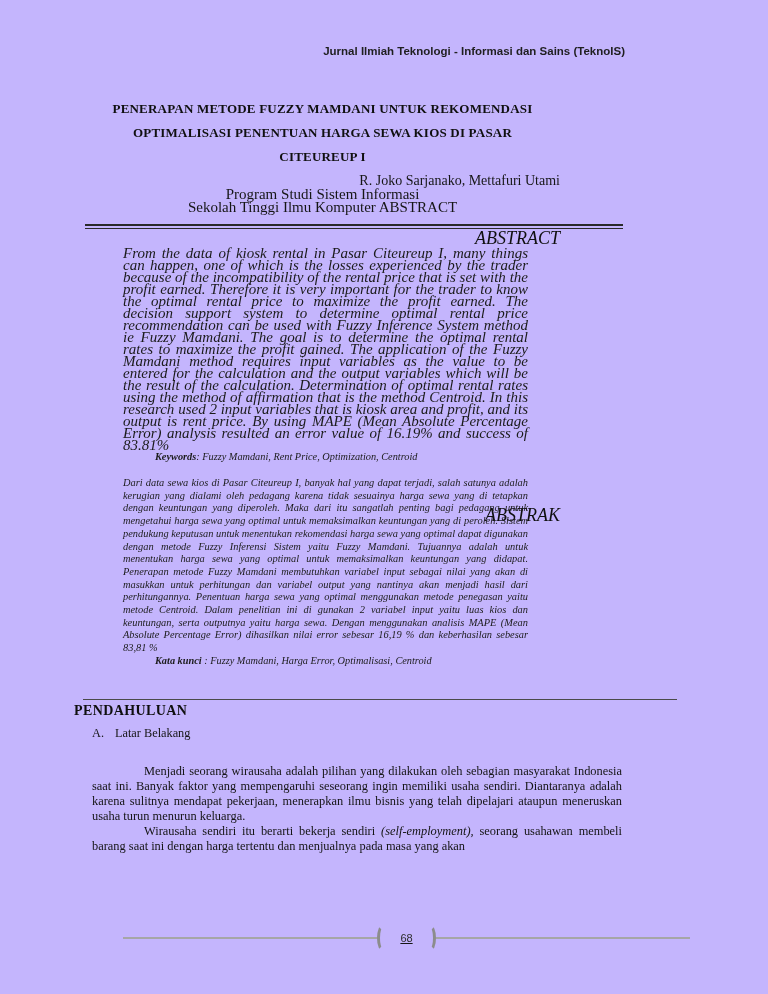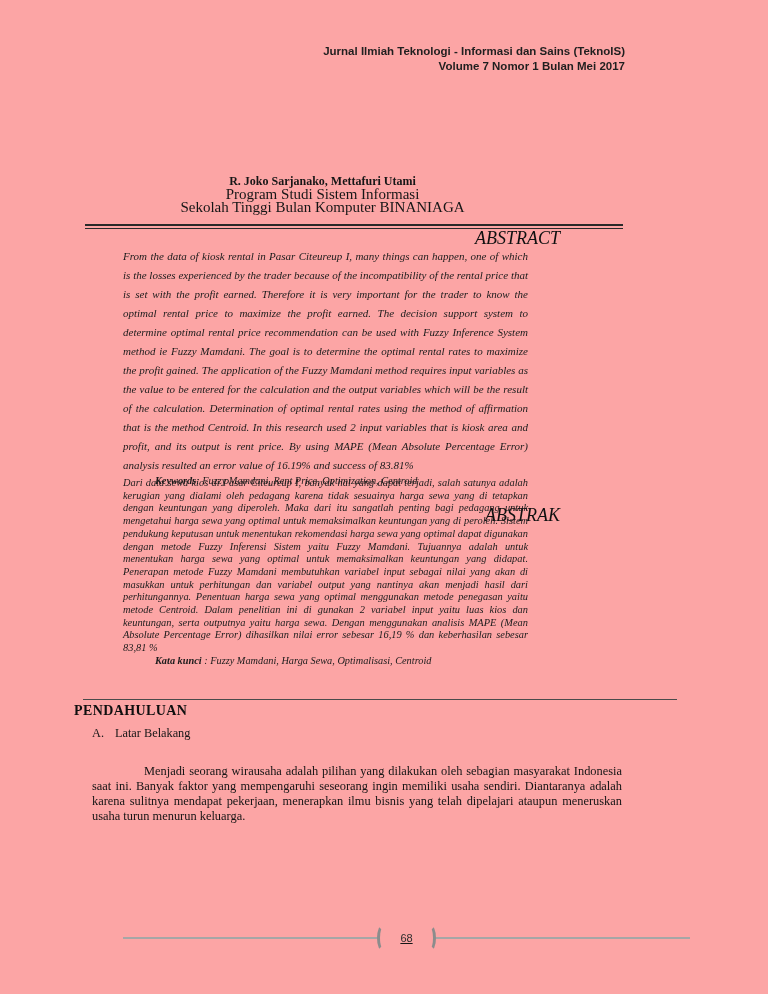--- a/index.html
+++ b/index.html
@@ -1,19 +1,19 @@
 <!DOCTYPE html>
 <html><head>
 <meta charset="utf-8">
 <style>
   html, body { margin:0; padding:0; background:#ffffff; }
   .page {
     position:relative;
     width:768px; height:994px;
-    background:#fca5a5;
+    background:#c4b5fd;
     font-family:"Liberation Serif", serif;
     color:#161616;
     overflow:hidden;
   }
   
   .jheader {
     position:absolute; top:44px; right:143px;
     text-align:right;
     font-family:"Liberation Sans", sans-serif;
     font-weight:700;
@@ -23,21 +23,21 @@
   
   .title-block {
     position:absolute; top:97px; left:85px; width:475px;
     text-align:center;
     font-weight:bold; font-size:13px; line-height:24px;
     letter-spacing:0.2px;
     color:#101010;
   }
   
   .authors { position:absolute; top:174px; left:85px; width:475px; text-align:center; }
-  .author-names { font-weight:bold; font-size:12px; line-height:14px; }
+  .author-names { font-weight:normal; font-size:14px; line-height:14px;text-align:right; }
   .affil { font-size:15px; line-height:13px; }
   
   .double-rule {
     position:absolute; top:224px; left:85px; width:538px; height:2px;
     border-top:2px solid #2a2a2a; border-bottom:1px solid #2a2a2a;
   }
   
   .abs-heading {
     position:absolute; left:85px; width:475px;
     text-align:right; font-weight:normal; font-style:italic;
@@ -46,21 +46,21 @@
   .abs-heading.en { top:231px; }
   .abs-heading.id { top:460px;margin-top:48px; }
   
   .abs-block { position:absolute; left:123px; width:405px; }
   .abs-block.en { top:247px; }
   .abs-block.id { top:477px; }
   .abs-block p { margin:0; }
   .abs-text {
     font-style:italic; text-align:justify; color:#1b1b1b;
   }
-  .abs-block.en .abs-text { font-size:11px; line-height:19px; }
+  .abs-block.en .abs-text { font-size:15px; line-height:12px; }
   .abs-block.id .abs-text { font-size:10.4px; line-height:12.7px; }
   .abs-kw { font-style:italic; font-size:10.3px; line-height:11.8px; color:#1b1b1b; }
   .kw-label { font-weight:bold;margin-left:32px; }
   
   .thin-rule {
     position:absolute; top:699px; left:83px; width:594px; height:1px;
     background:#4a4a4a;
   }
   .pendahuluan-heading {
     position:absolute; top:703px; left:74px;
@@ -95,56 +95,61 @@
     font-size:11px; color:#2d2d2d;
   }
 </style>
 </head>
 <body>
 
 <div class="page">
 
   <div class="jheader">
     <div>Jurnal Ilmiah Teknologi - Informasi dan Sains (TeknoIS)</div>
-    <div>Volume 7 Nomor 1 Bulan Mei 2017</div>
   </div>
 
+  <div class="title-block">
+    <div>PENERAPAN METODE FUZZY MAMDANI UNTUK REKOMENDASI</div>
+    <div>OPTIMALISASI PENENTUAN HARGA SEWA KIOS DI PASAR</div>
+    <div>CITEUREUP I</div>
+  </div>
 
   <div class="authors">
     <div class="author-names">R. Joko Sarjanako, Mettafuri Utami</div>
     <div class="affil">Program Studi Sistem Informasi</div>
-    <div class="affil">Sekolah Tinggi Bulan Komputer BINANIAGA</div>
+    <div class="affil">Sekolah Tinggi Ilmu Komputer ABSTRACT</div>
   </div>
 
   <div class="double-rule"></div>
 
   <div class="abs-heading en">ABSTRACT</div>
 
   <div class="abs-block en">
     <p class="abs-text">From the data of kiosk rental in Pasar Citeureup I, many things can happen, one of which is the losses experienced by the trader because of the incompatibility of the rental price that is set with the profit earned. Therefore it is very important for the trader to know the optimal rental price to maximize the profit earned. The decision support system to determine optimal rental price recommendation can be used with Fuzzy Inference System method ie Fuzzy Mamdani. The goal is to determine the optimal rental rates to maximize the profit gained. The application of the Fuzzy Mamdani method requires input variables as the value to be entered for the calculation and the output variables which will be the result of the calculation. Determination of optimal rental rates using the method of affirmation that is the method Centroid. In this research used 2 input variables that is kiosk area and profit, and its output is rent price. By using MAPE (Mean Absolute Percentage Error) analysis resulted an error value of 16.19% and success of 83.81%</p>
     <p class="abs-kw"><span class="kw-label">Keywords</span><span>: Fuzzy Mamdani, Rent Price, Optimization, Centroid</span></p>
   </div>
 
   <div class="abs-heading id">ABSTRAK</div>
 
   <div class="abs-block id">
     <p class="abs-text">Dari data sewa kios di Pasar Citeureup I, banyak hal yang dapat terjadi, salah satunya adalah kerugian yang dialami oleh pedagang karena tidak sesuainya harga sewa yang di tetapkan dengan keuntungan yang diperoleh.  Maka dari itu sangatlah penting bagi pedagang untuk mengetahui harga sewa yang optimal untuk memaksimalkan keuntungan yang di peroleh.  Sistem pendukung keputusan untuk menentukan rekomendasi harga sewa yang optimal dapat digunakan dengan metode Fuzzy Inferensi Sistem yaitu Fuzzy Mamdani.  Tujuannya adalah untuk menentukan harga sewa yang optimal untuk memaksimalkan keuntungan yang didapat.  Penerapan metode Fuzzy Mamdani membutuhkan variabel input sebagai nilai yang akan di masukkan untuk perhitungan dan variabel output yang nantinya akan menjadi hasil dari perhitungannya.  Penentuan harga sewa yang optimal menggunakan metode penegasan yaitu metode Centroid.  Dalam penelitian ini di gunakan 2 variabel input yaitu luas kios dan keuntungan, serta outputnya yaitu harga sewa.  Dengan menggunakan analisis MAPE (Mean Absolute Percentage Error) dihasilkan nilai error sebesar 16,19 % dan keberhasilan sebesar 83,81 %</p>
-    <p class="abs-kw"><span class="kw-label">Kata kunci</span><span> : Fuzzy Mamdani,  Harga Sewa, Optimalisasi, Centroid</span></p>
+    <p class="abs-kw"><span class="kw-label">Kata kunci</span><span> : Fuzzy Mamdani,  Harga Error, Optimalisasi, Centroid</span></p>
   </div>
 
   <div class="thin-rule"></div>
 
   <div class="pendahuluan-heading">PENDAHULUAN</div>
 
   <div class="section">
     <div class="sub-heading">
       <span>A.</span>
       <span>Latar Belakang</span>
     </div>
     <p class="body-para">Menjadi seorang wirausaha adalah pilihan yang dilakukan oleh sebagian masyarakat Indonesia saat ini.  Banyak faktor yang mempengaruhi seseorang ingin memiliki usaha sendiri.  Diantaranya adalah karena sulitnya mendapat pekerjaan, menerapkan ilmu bisnis yang telah dipelajari ataupun meneruskan usaha turun menurun keluarga.</p>
+    <p class="body-para second"><span>Wirausaha sendiri itu berarti bekerja sendiri </span><em>(self-employment),</em><span> seorang usahawan membeli barang saat ini dengan harga tertentu dan menjualnya pada masa yang akan</span></p>
   </div>
 
   <div class="footer">
     <div class="fline"></div>
     <span class="bracket left"></span>
     <span class="page-num">68</span>
     <span class="bracket right"></span>
     <div class="fline"></div>
   </div>
 

